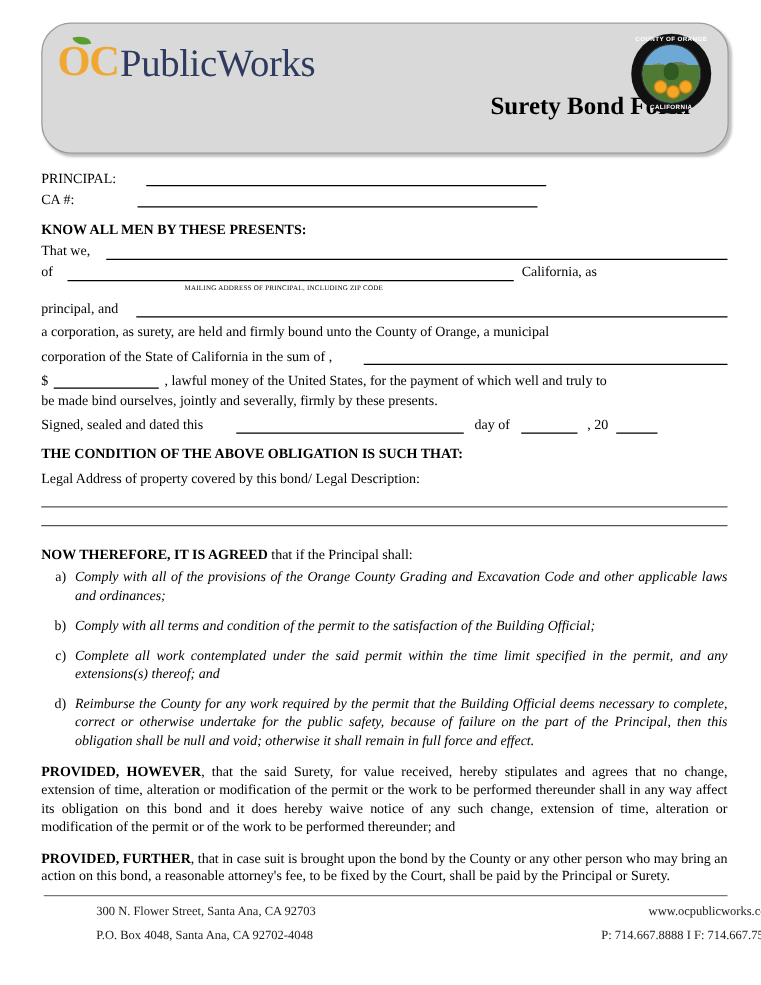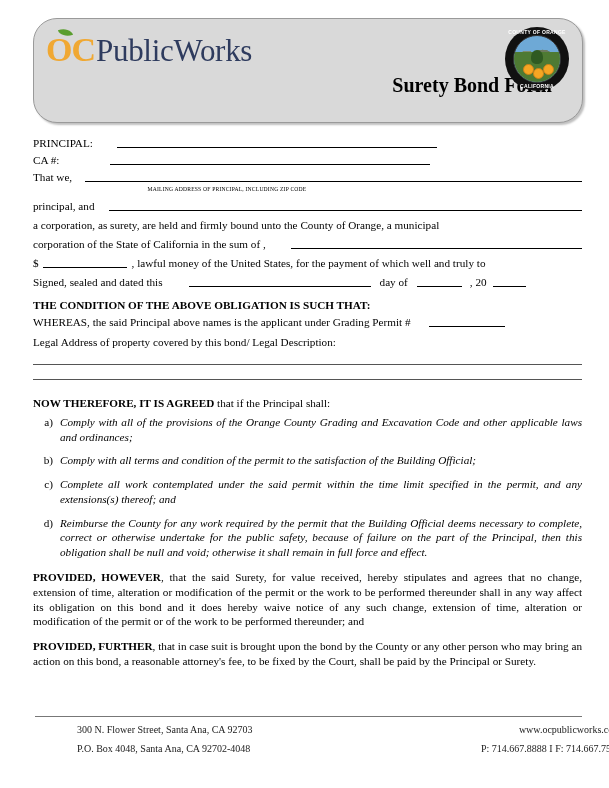--- a/index.html
+++ b/index.html
@@ -160,21 +160,21 @@
   .doc {
     position: absolute;
     left: 33px;
     top: 136px;
     width: 549px;
     font-size: 11.2px;
     line-height: 1.32;
   }
   .row {
     display: flex;
-    align-items: flex-start;
+    align-items: center;
     margin-bottom: 2px;
   }
   .lbl { white-space: nowrap; }
   .blank {
     border-bottom: 1px solid #000;
     flex: 1 1 auto;
     height: 11px;
   }
   .blank-fixed {
     border-bottom: 1px solid #000;
@@ -288,27 +288,35 @@
     <span class="spacer" style="width:24px"></span>
     <span class="blank-fixed" style="width:320px"></span>
   </div>
 
   <div class="row">
     <span class="lbl">CA #:</span>
     <span class="spacer" style="width:51px"></span>
     <span class="blank-fixed" style="width:320px"></span>
   </div>
 
+  <div class="sec-head">KNOW ALL MEN BY THESE PRESENTS:</div>
 
   <div class="row">
     <span class="lbl">That we,</span>
     <span class="spacer" style="width:13px"></span>
     <span class="blank"></span>
   </div>
 
+  <div class="row">
+    <span class="lbl">of</span>
+    <span class="spacer" style="width:12px"></span>
+    <span class="blank-fixed" style="width:357px"></span>
+    <span class="spacer" style="width:6px"></span>
+    <span class="lbl">California, as</span>
+  </div>
 
   <div class="caption">MAILING ADDRESS OF PRINCIPAL, INCLUDING ZIP CODE</div>
 
   <div class="row" style="margin-top:5px">
     <span class="lbl">principal, and</span>
     <span class="spacer" style="width:14px"></span>
     <span class="blank"></span>
   </div>
 
   <div class="para" style="margin-top:4px">a corporation, as surety, are held and firmly bound unto the County of Orange, a municipal</div>
@@ -318,38 +326,34 @@
     <span class="spacer" style="width:25px"></span>
     <span class="blank"></span>
   </div>
 
   <div class="row" style="margin-top:4px">
     <span class="lbl">$</span>
     <span class="blank-fixed" style="width:84px;margin-left:4px"></span>
     <span class="lbl" style="margin-left:5px">, lawful money of the United States, for the payment of which well and truly to</span>
   </div>
 
+  <div class="para">be made bind ourselves, jointly and severally, firmly by these presents.</div>
 
   <div class="row" style="margin-top:4px">
     <span class="lbl">Signed, sealed and dated this</span>
     <span class="spacer" style="width:26px"></span>
     <span class="blank-fixed" style="width:182px"></span>
     <span class="lbl" style="margin-left:9px">day of</span>
     <span class="blank-fixed" style="width:45px;margin-left:9px"></span>
     <span class="lbl" style="margin-left:8px">, 20</span>
     <span class="blank-fixed" style="width:33px;margin-left:6px"></span>
   </div>
 
   <div class="sec-head" style="margin-top:8px">THE CONDITION OF THE ABOVE OBLIGATION IS SUCH THAT:</div>
 
-  <div class="row">
-    <span class="lbl">WHEREAS, the said Principal above names is the applicant under Grading Permit #</span>
-    <span class="spacer" style="width:18px"></span>
-    <span class="blank-fixed" style="width:76px"></span>
-  </div>
 
 
   <div class="para" style="margin-top:5px">Legal Address of property covered by this bond/ Legal Description:</div>
 
   <div class="fullline"></div>
   <div class="fullline"></div>
 
   <div class="sec-head" style="margin-top:16px">
     <span>NOW THEREFORE, IT IS AGREED</span><span class="lbl" style="font-weight:normal"> that if the Principal shall:</span>
   </div>

